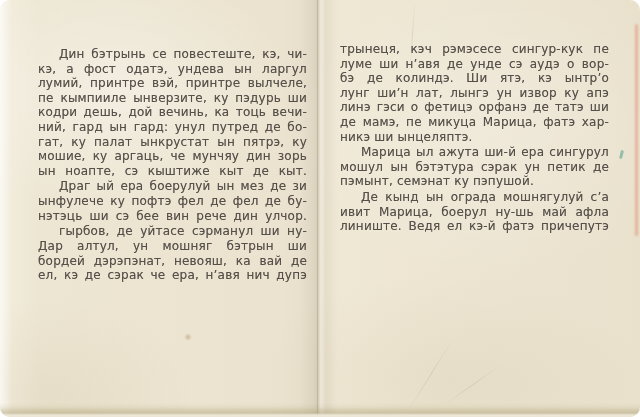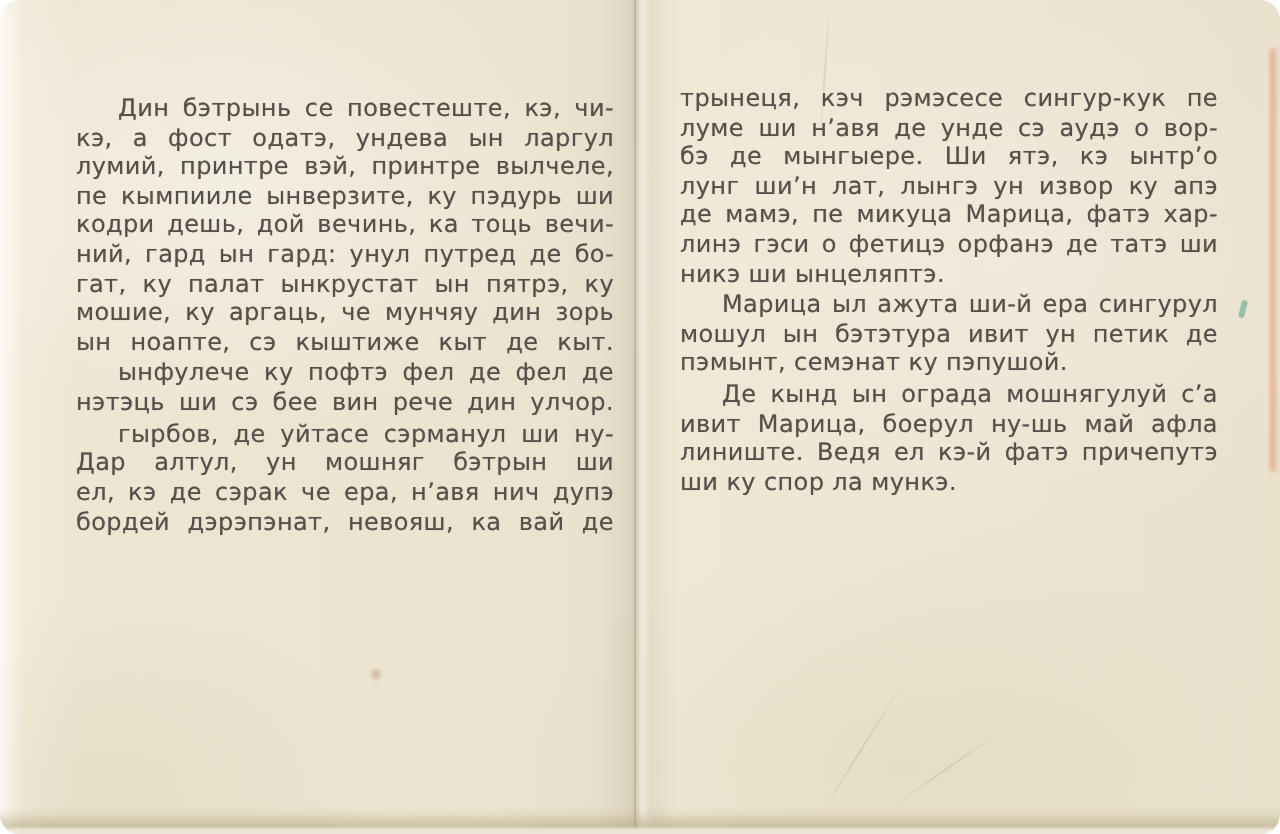--- a/index.html
+++ b/index.html
@@ -162,47 +162,47 @@
         <div class="line">кэ, а фост одатэ, ундева ын ларгул</div>
         <div class="line">лумий, принтре вэй, принтре вылчеле,</div>
         <div class="line">пе кымпииле ынверзите, ку пэдурь ши</div>
         <div class="line">кодри дешь, дой вечинь, ка тоць вечи-</div>
         <div class="line">ний, гард ын гард: унул путред де бо-</div>
         <div class="line">гат, ку палат ынкрустат ын пятрэ, ку</div>
         <div class="line">мошие, ку аргаць, че мунчяу дин зорь</div>
         <div class="line">ын ноапте, сэ кыштиже кыт де кыт.</div>
       </div>
       <div class="para indent">
+        <div class="line">Драг ый ера боерулуй ын мез де зи</div>
         <div class="line">ынфулече ку пофтэ фел де фел де бу-</div>
         <div class="line">нэтэць ши сэ бее вин рече дин улчор.</div>
       </div>
       <div class="para indent">
         <div class="line">гырбов, де уйтасе сэрманул ши ну-</div>
         <div class="line">Дар алтул, ун мошняг бэтрын ши</div>
+        <div class="line">бордей дэрэпэнат, невояш, ка вай де</div>
         <div class="line">ел, кэ де сэрак че ера, н’авя нич дупэ</div>
-        <div class="line">бордей дэрэпэнат, невояш, ка вай де</div>
       </div>
     </div>
 
   <div class="textblock right-page-text">
       <div class="para">
         <div class="line">трынеця, кэч рэмэсесе сингур-кук пе</div>
         <div class="line">луме ши н’авя де унде сэ аудэ о вор-</div>
-        <div class="line">бэ де мынгыере. Ши ятэ, кэ ынтр’о</div>
+        <div class="line">бэ де колиндэ. Ши ятэ, кэ ынтр’о</div>
         <div class="line">лунг ши’н лат, лынгэ ун извор ку апэ</div>
+        <div class="line">линэ гэси о фетицэ орфанэ де татэ ши</div>
         <div class="line">де мамэ, пе микуца Марица, фатэ хар-</div>
-        <div class="line">линэ гэси о фетицэ орфанэ де татэ ши</div>
         <div class="line short-last">никэ ши ынцеляптэ.</div>
       </div>
       <div class="para indent">
         <div class="line">Марица ыл ажута ши-й ера сингурул</div>
-        <div class="line">мошул ын бэтэтура ивит ун петик де</div>
+        <div class="line">мошул ын бэтэтура сэрак ун петик де</div>
         <div class="line short-last">пэмынт, семэнат ку пэпушой.</div>
       </div>
       <div class="para indent">
         <div class="line">Де кынд ын ограда мошнягулуй с’а</div>
         <div class="line">ивит Марица, боерул ну-шь май афла</div>
         <div class="line">линиште. Ведя ел кэ-й фатэ причепутэ</div>
-        <div class="line short-last">ши ку спор ла мункэ.</div>
       </div>
     </div>
 
 </div>
 
 </body></html>

